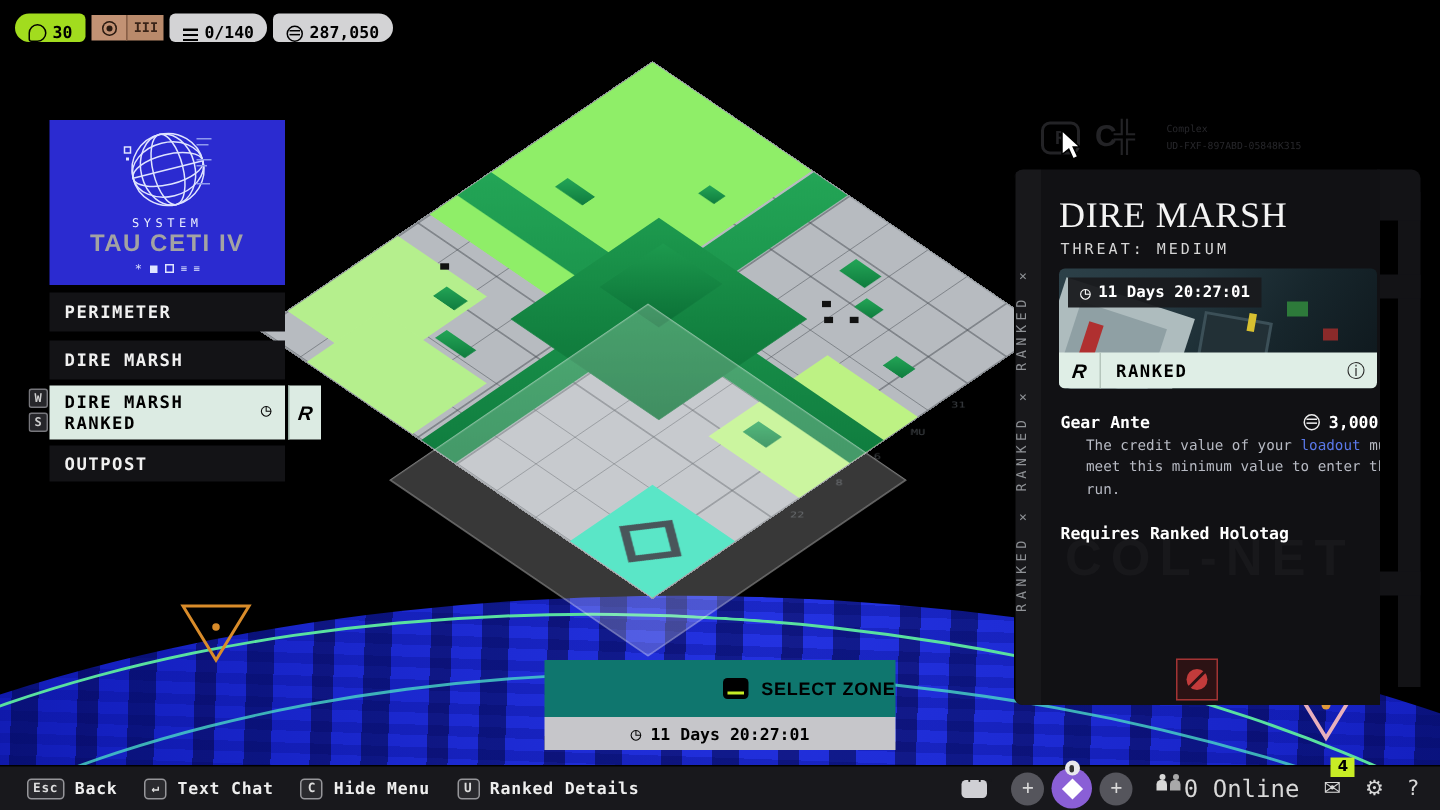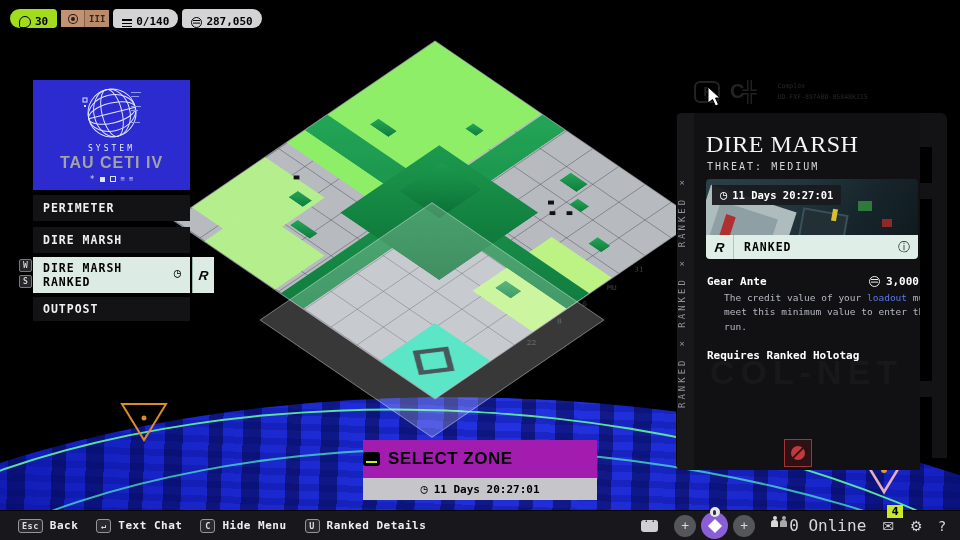--- a/index.html
+++ b/index.html
@@ -123,22 +123,22 @@
 
   
   #hdr-logos { left:694px; top:80px; z-index:5; display:flex; align-items:center; gap:10px; color:#232326; }
   #hdr-r { width:26px; height:22px; border:2px solid #232326; border-radius:6px; font-size:12px;
            font-weight:bold; display:flex; align-items:center; justify-content:center; }
   #hdr-c { font-family:"Liberation Sans",sans-serif; font-weight:800; font-size:20px; letter-spacing:-2px; }
   #hdr-txt { font-size:6.5px; line-height:1.6; color:#27272b;margin-left:13px; }
 
   
   #selectzone { left:363px; top:440px; width:234px; z-index:7; }
-  #sz-btn { height:38px; background:#a21caf; display:flex; align-items:center; justify-content:flex-start;
-            gap:8px; font-family:"Liberation Sans",sans-serif; font-weight:800; font-size:17px;
+  #sz-btn { height:38px; background:#0f766e; display:flex; align-items:center; justify-content:flex-end;
+            gap:8px; font-family:"Liberation Sans",sans-serif; font-weight:800; font-size:12px;
             letter-spacing:.5px; color:#000; }
   .enterkey { width:17px; height:14px; background:#000; border-radius:3px; position:relative; }
   .enterkey::after { content:""; position:absolute; left:3px; right:3px; bottom:3px; height:2px; background:#c7ec25; }
   #sz-timer { height:22px; background:#c6c6ca; display:flex; align-items:center; justify-content:center;
               gap:6px; font-size:11px; font-weight:bold; color:#000; }
 
   
   #bottombar { left:0; top:510px; width:960px; height:30px; background:#18181c; z-index:10;
                display:flex; align-items:center; border-top:1px solid #000; }
   .bb-item { display:flex; align-items:center; gap:7px; margin-left:18px; color:#eee;

